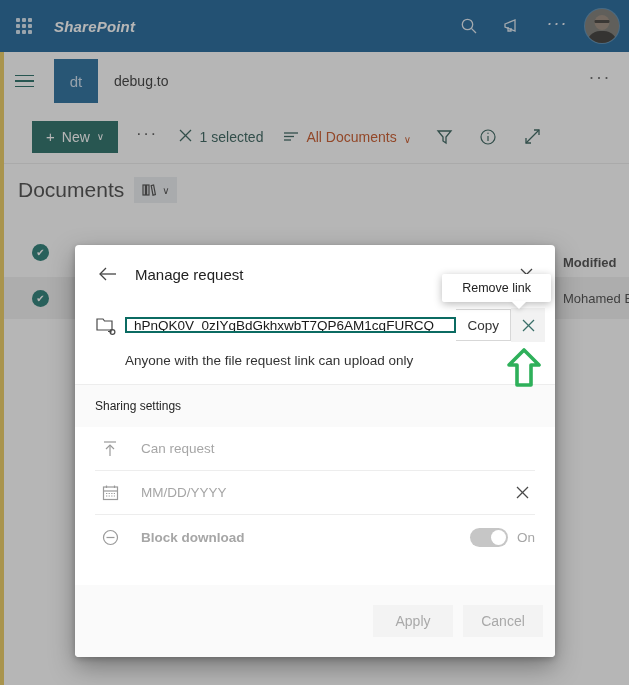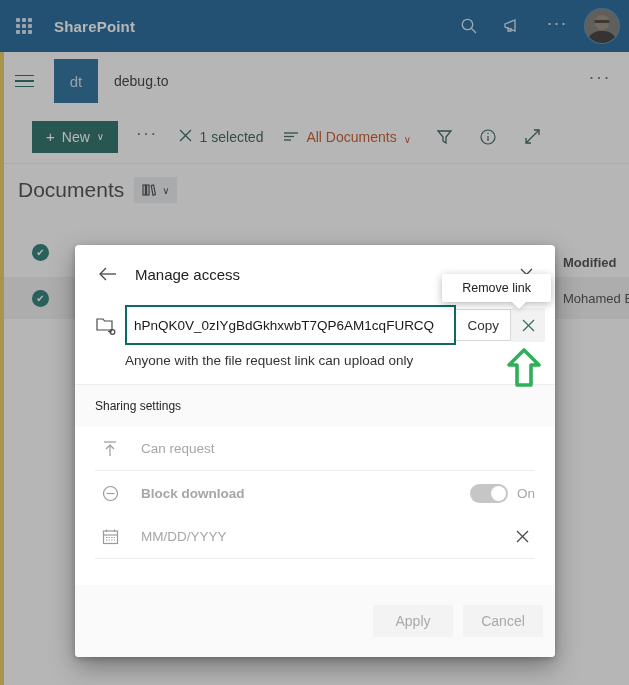--- a/index.html
+++ b/index.html
@@ -37,20 +37,21 @@
 
   
   .suite-bar {
     position: absolute;
     left: 0; top: 0; right: 0;
     height: 52px;
     background: #03528c;
     display: flex;
     align-items: center;
     z-index: 3;
+    font-style: italic;
   }
   .waffle {
     width: 48px; height: 52px;
     display: flex; align-items: center; justify-content: center;
     cursor: pointer;
   }
   .waffle-grid {
     display: grid;
     grid-template-columns: repeat(3, 4px);
     grid-template-rows: repeat(3, 4px);
@@ -347,21 +348,21 @@
     flex: none;
   }
   .link-icon {
     width: 30px;
     display: flex; align-items: center; justify-content: flex-start;
     color: #4a4a4a;
     flex: none;
   }
   .link-input {
     flex: 1;
-    height: 40px;
+    height: 16px;
     border: 1px solid #0b6b62;
     outline: 2px solid #0b6b62;
     outline-offset: -2px;
     padding: 0 8px;
     font-family: "Liberation Sans", sans-serif;
     font-size: 13.5px;
     color: #1a1a1a;
     background: #fff;
     min-width: 0;
   }
@@ -667,21 +668,21 @@
 
   <div class="dialog">
 
     <div class="dlg-header">
       <div class="back-arrow">
         <svg width="20" height="16" viewBox="0 0 20 16" fill="none" stroke="#444" stroke-width="1.3">
           <line x1="2" y1="8" x2="18" y2="8"></line>
           <polyline points="8,2 2,8 8,14"></polyline>
         </svg>
       </div>
-      <div class="dlg-title">Manage access</div>
+      <div class="dlg-title">Manage request</div>
       <div class="dlg-close">
         <svg width="15" height="15" viewBox="0 0 15 15" stroke="#444" stroke-width="1.2">
           <line x1="2" y1="2" x2="13" y2="13"></line>
             <line x1="13" y1="2" x2="2" y2="13"></line>
         </svg>
       </div>
     </div>
 
     <div class="link-row">
       <div class="link-icon">
@@ -712,36 +713,20 @@
 
       <div class="set-row">
         <div class="set-icon">
           <svg width="16" height="17" viewBox="0 0 16 17" fill="none" stroke="#9a9a9a" stroke-width="1.2">
             <line x1="2" y1="2" x2="14" y2="2"></line>
             <line x1="8" y1="5" x2="8" y2="16"></line>
             <polyline points="4,9 8,5 12,9"></polyline>
           </svg>
         </div>
         <div class="set-text">Can request</div>
-      </div>
-
-      <div class="set-row no-line">
-        <div class="set-icon">
-          <svg width="17" height="17" viewBox="0 0 17 17" fill="none" stroke="#9a9a9a" stroke-width="1.2">
-            <circle cx="8.5" cy="8.5" r="7"></circle>
-            <line x1="4.5" y1="8.5" x2="12.5" y2="8.5"></line>
-          </svg>
-        </div>
-        <div class="set-text bold">Block download</div>
-        <div class="toggle-wrap">
-          <div class="toggle">
-            <div class="knob"></div>
-          </div>
-          <span class="toggle-label">On</span>
-        </div>
       </div>
 
       <div class="set-row">
         <div class="set-icon">
           <svg width="17" height="17" viewBox="0 0 17 17" fill="none" stroke="#9a9a9a" stroke-width="1.2">
             <rect x="1.5" y="3" width="14" height="12.5"></rect>
             <line x1="1.5" y1="7" x2="15.5" y2="7"></line>
             <line x1="4.5" y1="1.5" x2="4.5" y2="4"></line>
             <line x1="12.5" y1="1.5" x2="12.5" y2="4"></line>
             <line x1="4" y1="9.5" x2="13" y2="9.5" stroke-dasharray="1.3 1.3"></line>
@@ -749,20 +734,36 @@
           </svg>
         </div>
         <div class="set-text">MM/DD/YYYY</div>
         <div class="set-x">
           <svg width="15" height="15" viewBox="0 0 15 15" stroke="#4a4a4a" stroke-width="1.2">
             <line x1="2" y1="2" x2="13" y2="13"></line>
               <line x1="13" y1="2" x2="2" y2="13"></line>
           </svg>
         </div>
       </div>
+
+      <div class="set-row no-line">
+        <div class="set-icon">
+          <svg width="17" height="17" viewBox="0 0 17 17" fill="none" stroke="#9a9a9a" stroke-width="1.2">
+            <circle cx="8.5" cy="8.5" r="7"></circle>
+            <line x1="4.5" y1="8.5" x2="12.5" y2="8.5"></line>
+          </svg>
+        </div>
+        <div class="set-text bold">Block download</div>
+        <div class="toggle-wrap">
+          <div class="toggle">
+            <div class="knob"></div>
+          </div>
+          <span class="toggle-label">On</span>
+        </div>
+      </div>
     </div>
 
     <div class="dlg-footer">
       <button class="foot-btn">Apply</button>
       <button class="foot-btn">Cancel</button>
     </div>
 
     <div class="green-arrow">
       <svg width="36" height="42" viewBox="0 0 36 42" fill="none" stroke="#2eb05a" stroke-width="3.6" stroke-linejoin="round">
         <path d="M18 4 L33 19 L25 19 L25 39 L11 39 L11 19 L3 19 Z"></path>

